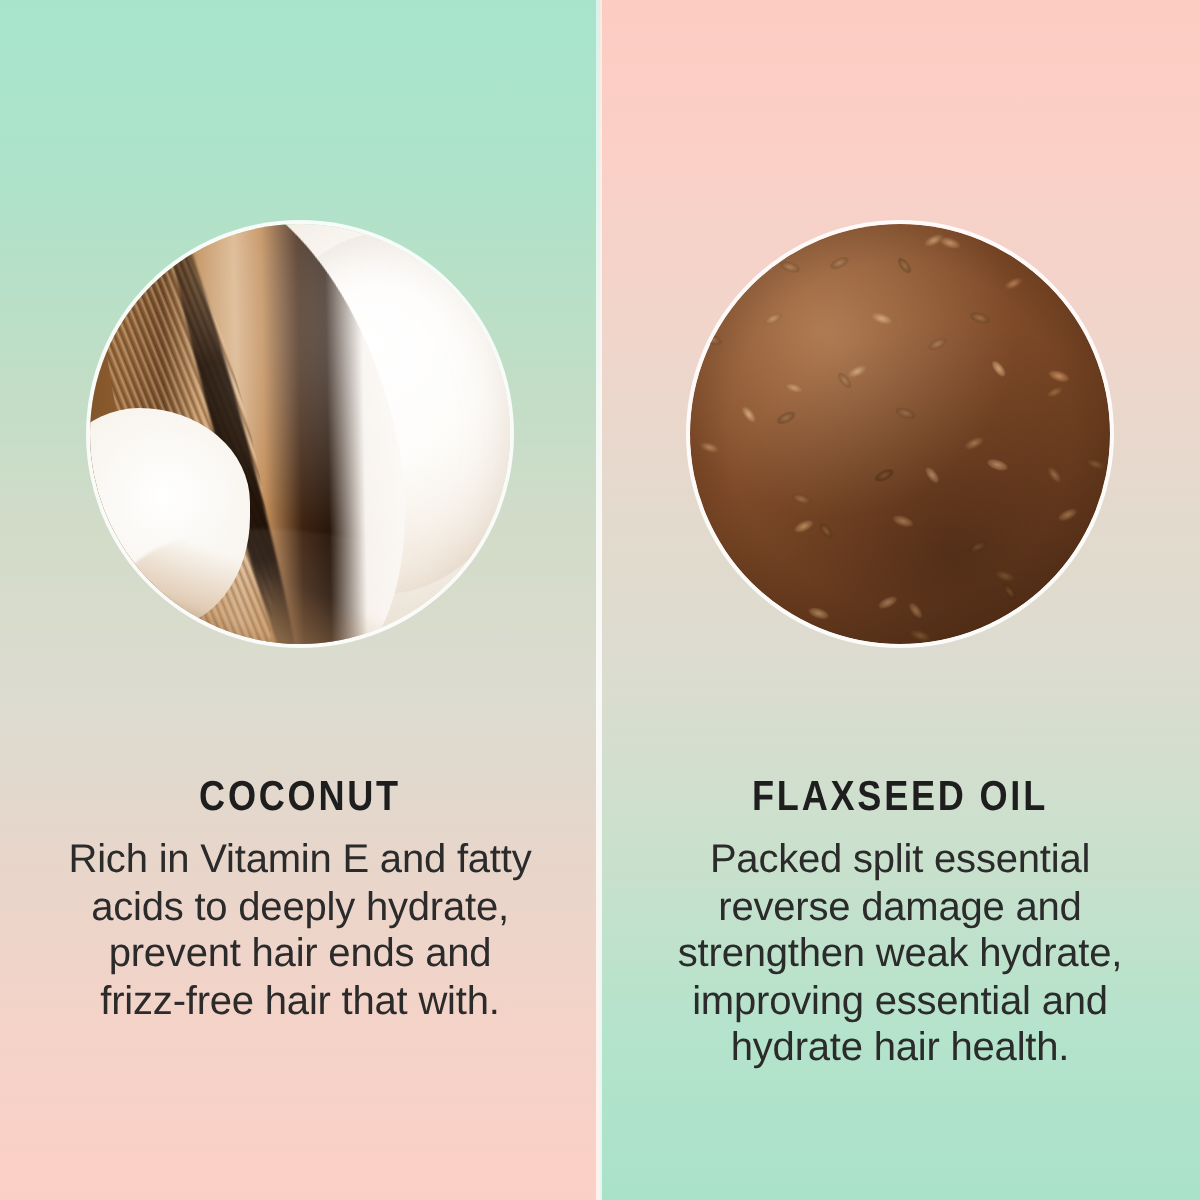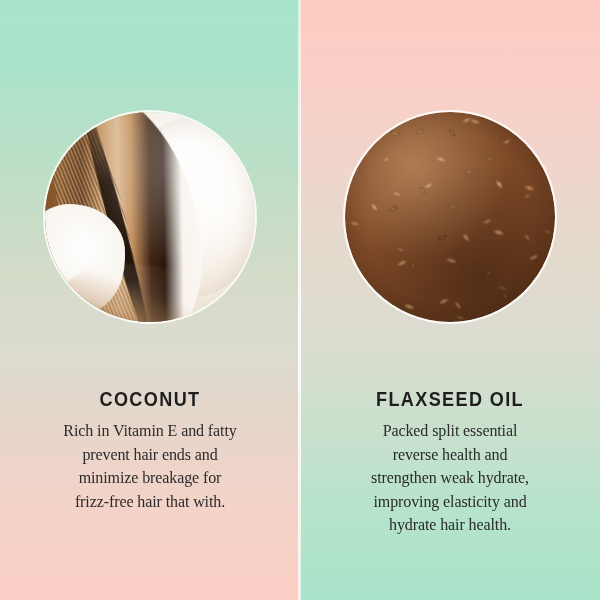--- a/index.html
+++ b/index.html
@@ -303,22 +303,22 @@
     font-size: 21px;
     letter-spacing: 1.6px;
     color: #1e1e1e;
     margin: 0 0 9px 0;
     text-transform: uppercase;
     transform: scaleX(0.86);
     line-height: 1.05;
   }
 
   .ingredient-desc {
-    font-family: Liberation Serif, serif;
-    font-size: 16px;
+    font-family: Liberation Sans, sans-serif;
+    font-size: 20px;
     line-height: 23.5px;
     color: #2b2b2b;
     margin: 0;
     letter-spacing: -0.1px;
   }
   .ingredient-desc .ln { display: block; }
 </style>
 </head>
 <body>
 
@@ -335,22 +335,22 @@
         <div class="coco-lowleft"></div>
         <div class="coco-bottom"></div>
         <div class="coco-sheen"></div>
       </div>
     </div>
 
     <div class="text-block">
       <h2 class="ingredient-title">COCONUT</h2>
       <p class="ingredient-desc">
         <span class="ln">Rich in Vitamin E and fatty</span>
+        <span class="ln">acids to deeply hydrate,</span>
         <span class="ln">prevent hair ends and</span>
-        <span class="ln">minimize breakage for</span>
         <span class="ln">frizz-free hair that with.</span>
       </p>
     </div>
 
   </section>
 
   <section class="panel panel-right">
 
     <div class="circle-wrap">
       <div class="circle-img flaxseed">
@@ -358,23 +358,23 @@
         <div class="flax-layer flax-b"></div>
         <div class="flax-layer flax-c"></div>
         <div class="flax-shade"></div>
       </div>
     </div>
 
     <div class="text-block">
       <h2 class="ingredient-title">FLAXSEED OIL</h2>
       <p class="ingredient-desc">
         <span class="ln">Packed split essential</span>
-        <span class="ln">reverse health and</span>
+        <span class="ln">reverse damage and</span>
         <span class="ln">strengthen weak hydrate,</span>
-        <span class="ln">improving elasticity and</span>
+        <span class="ln">improving essential and</span>
         <span class="ln">hydrate hair health.</span>
       </p>
     </div>
 
   </section>
 
   <div class="divider"></div>
 
 </div>
 

